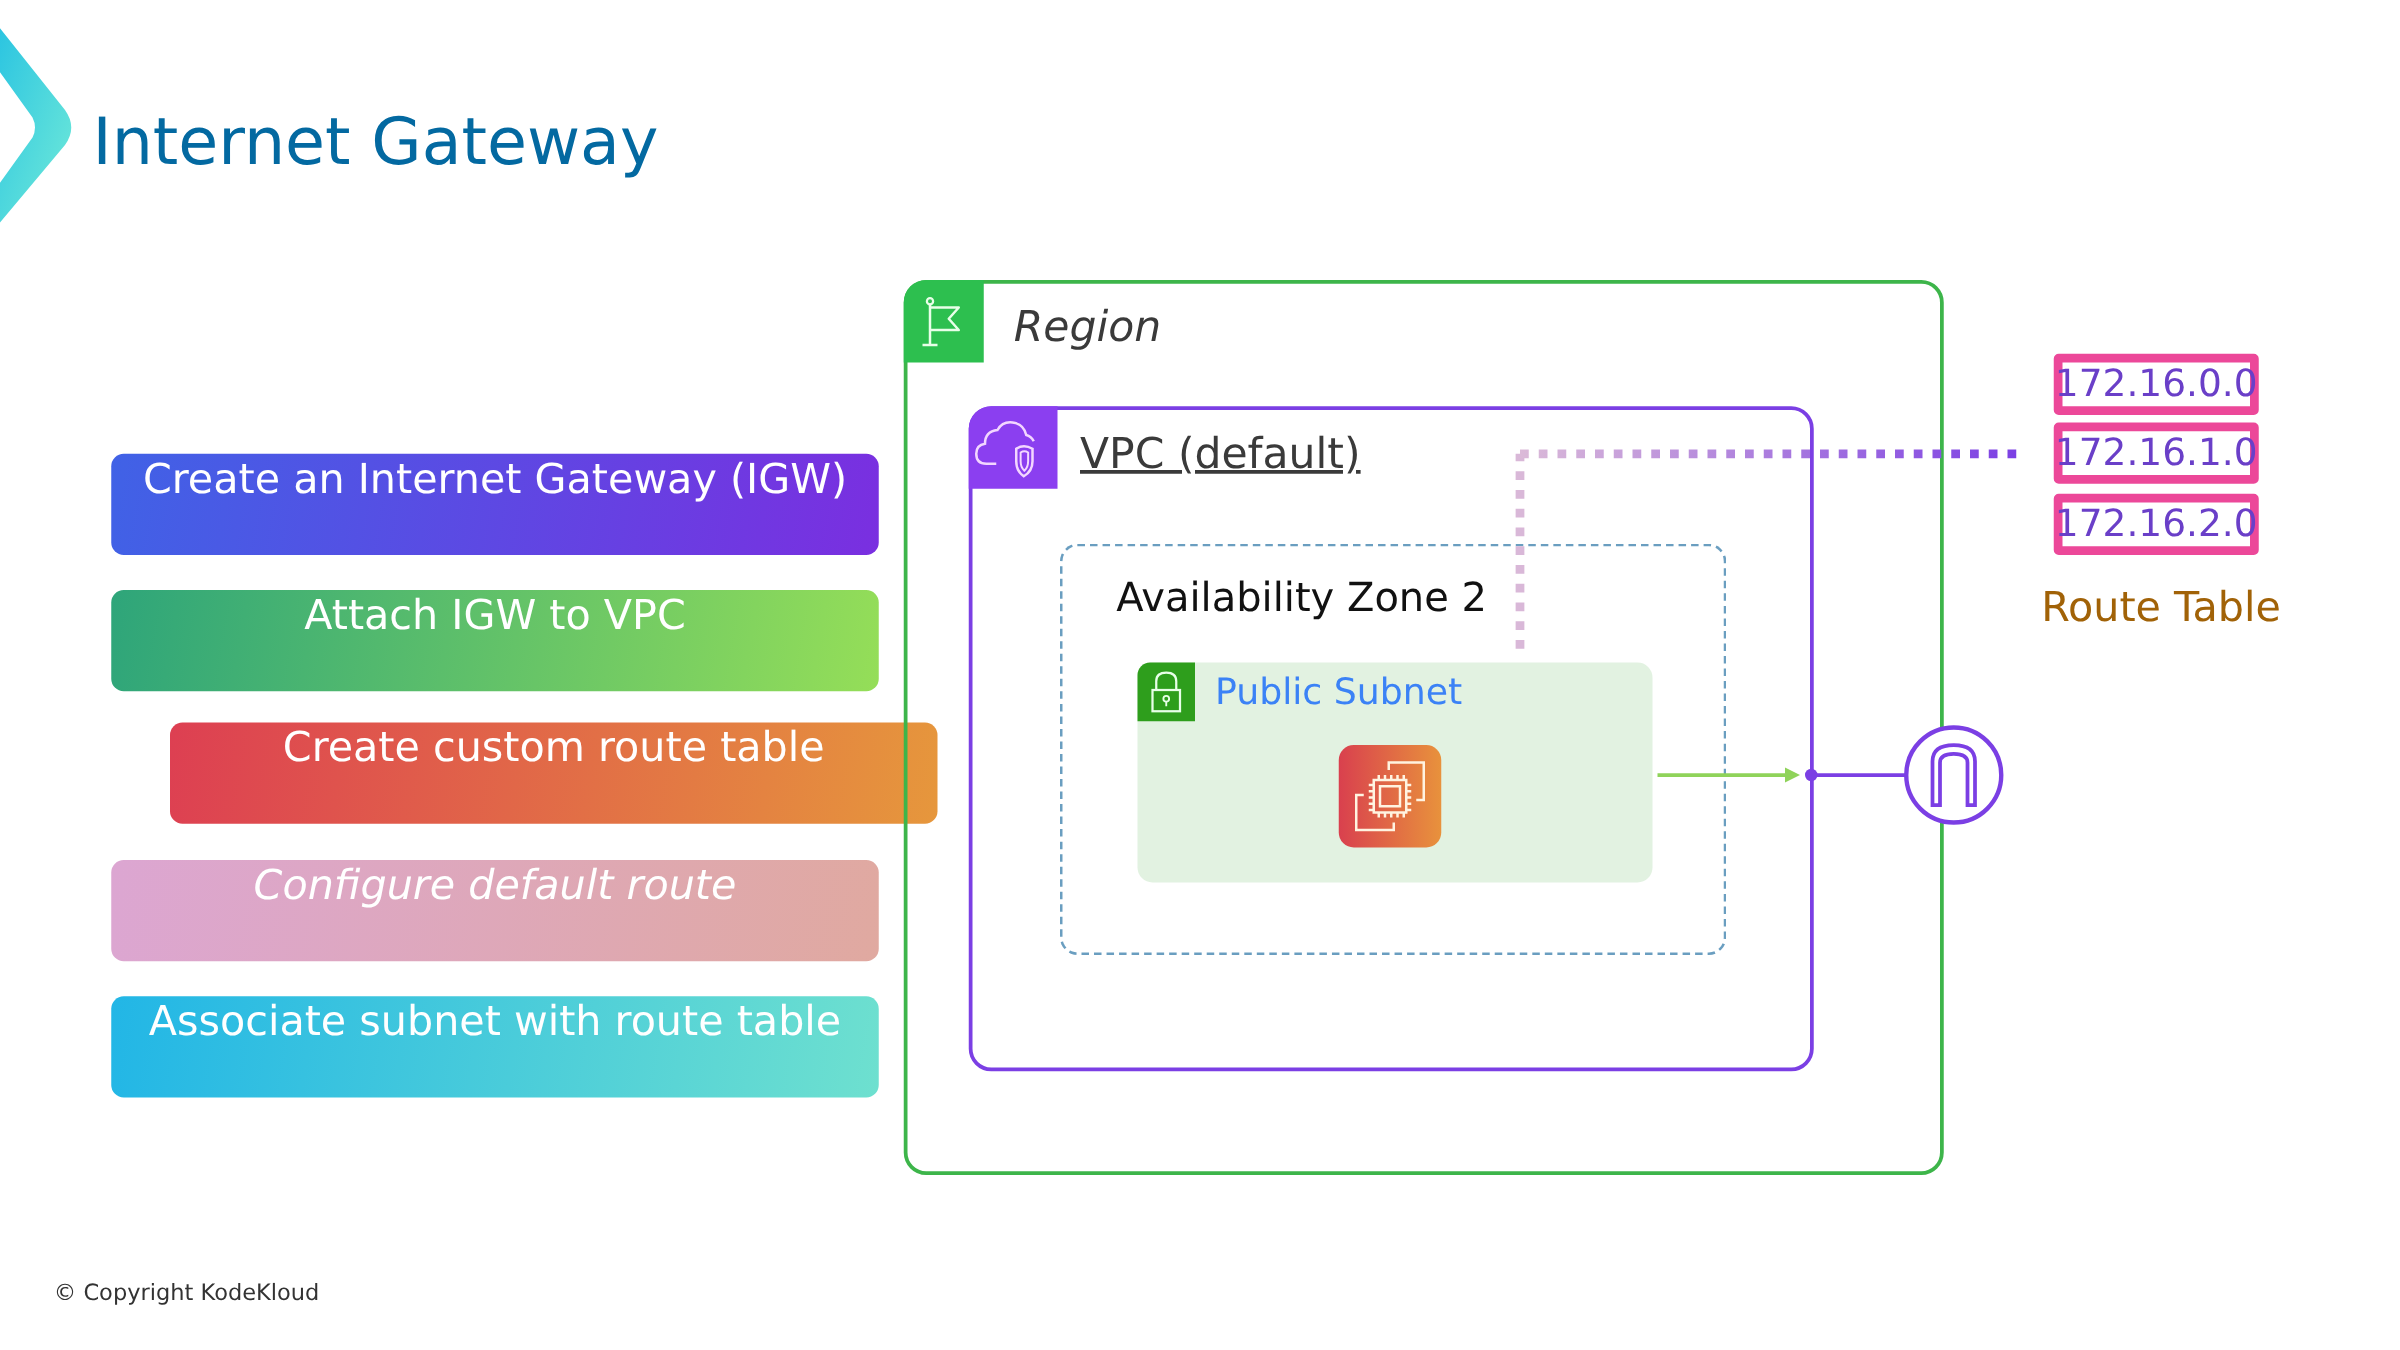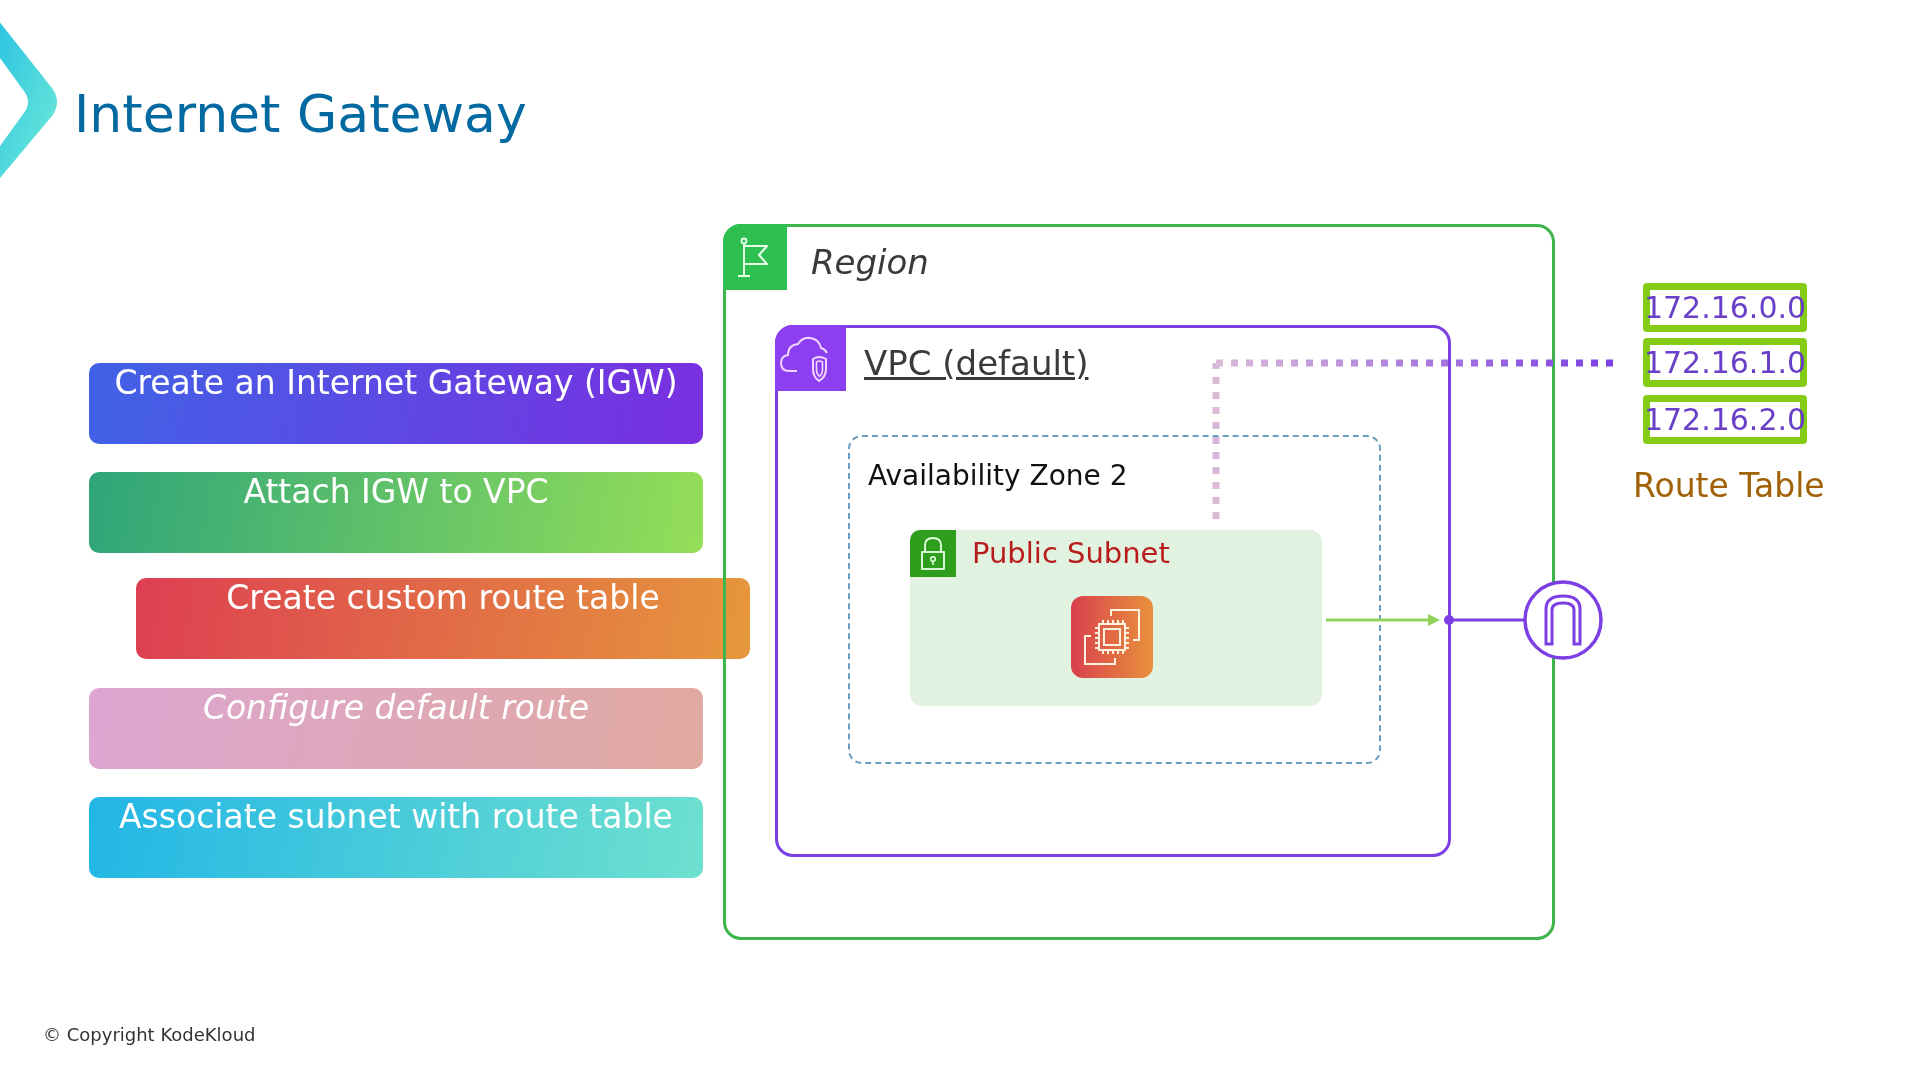--- a/index.html
+++ b/index.html
@@ -46,43 +46,43 @@
     left: 775px; top: 325px; width: 71px; height: 66px; background: #8b3ff0;
     border-top-left-radius: 18px;
   }
   #vpc-label { left: 864px; top: 343px; font-size: 34px; color: #3a3a3a; text-decoration: underline; }
 
   
   #az {
     left: 848px; top: 435px; width: 533px; height: 329px;
     border: 2.5px dashed #6a9ec0; border-radius: 14px; box-sizing: border-box;
   }
-  #az-label { left: 868px; top: 459px; font-size: 28px; color: #111; }
+  #az-label { left: 893px; top: 459px; font-size: 32px; color: #111; }
 
   
   #subnet {
     left: 910px; top: 530px; width: 412px; height: 176px;
     background: #e2f2e1; border-radius: 12px;
   }
   #subnet-icon {
     left: 910px; top: 530px; width: 46px; height: 47px; background: #2e9e1c;
     border-top-left-radius: 10px;
   }
-  #subnet-label { left: 972px; top: 536px; font-size: 29px; color: #b91c1c; }
+  #subnet-label { left: 972px; top: 536px; font-size: 29px; color: #3b82f6; }
 
   #ec2 {
     left: 1071px; top: 596px; width: 82px; height: 82px; border-radius: 12px;
     background: linear-gradient(90deg, #d9404e, #e8923c);
   }
 
   #overlay { left: 0; top: 0; width: 1920px; height: 1080px; pointer-events: none; }
 
   .rt-box {
     position: absolute; left: 1643px; width: 164px; height: 49px;
-    border: 7px solid #84cc16; border-radius: 4px; box-sizing: border-box; background: #fff;
+    border: 7px solid #ec4899; border-radius: 4px; box-sizing: border-box; background: #fff;
     color: #6a3fc8; font-size: 30px; display: flex; align-items: center; justify-content: center;
     font-family: "DejaVu Sans", sans-serif;
   }
   #rt-label { left: 1633px; top: 466px; width: 186px; text-align: center; font-size: 33px; color: #a16207; white-space: nowrap; }
 
   #copyright { left: 43px; top: 1024px; font-size: 18px; color: #333; white-space: nowrap; }
 </style>
 </head>
 <body>
 

